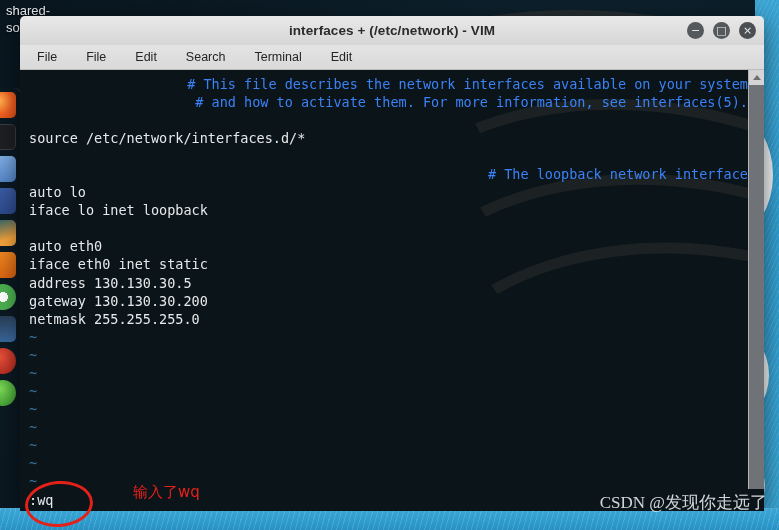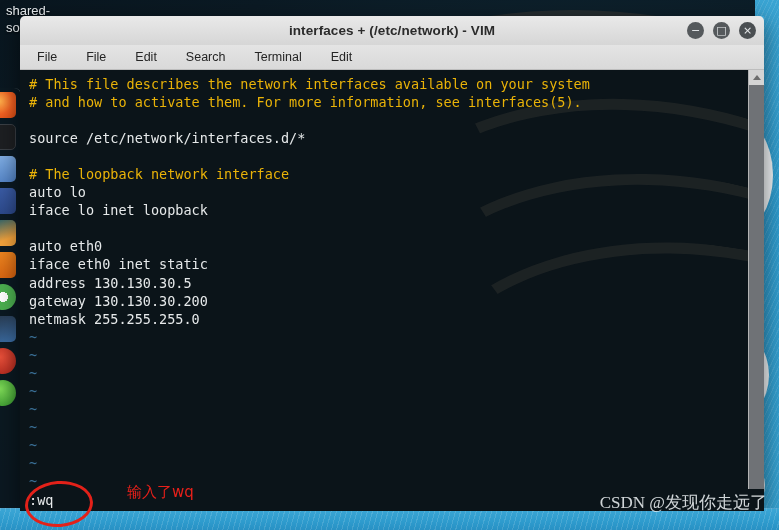--- a/index.html
+++ b/index.html
@@ -185,21 +185,21 @@
     padding: 5px 0 0 9px;
     font-family: "DejaVu Sans Mono", monospace;
     font-size: 13.5px;
     line-height: 18.05px;
     color: #e6e9ea;
     white-space: pre;
     position: relative;
     z-index: 2;
   }
   .ln { height: 18.05px; }
-  .comment { color: #eab308; }
+  .comment { color: #3b82f6; text-align: right; }
   .tilde  { color: #3a6f96; }
 
   
   #vim-bg-art {
     position: absolute;
     inset: 0;
     z-index: 1;
     overflow: hidden;
     pointer-events: none;
   }
@@ -266,21 +266,21 @@
     left: 25px; top: 481px;
     width: 68px; height: 46px;
     border: 3px solid #e32119;
     border-radius: 50%;
     z-index: 40;
     pointer-events: none;
     transform: rotate(-4deg);
   }
   #annotation-text {
     position: absolute;
-    left: 127px; top: 483px;
+    left: 133px; top: 483px;
     color: #e8201a;
     font-size: 15px;
     font-family: "DejaVu Sans", sans-serif;
     z-index: 40;
     white-space: nowrap;
   }
   #watermark {
     position: absolute;
     right: 12px; bottom: 16px;
     color: rgba(236, 240, 243, .88);

